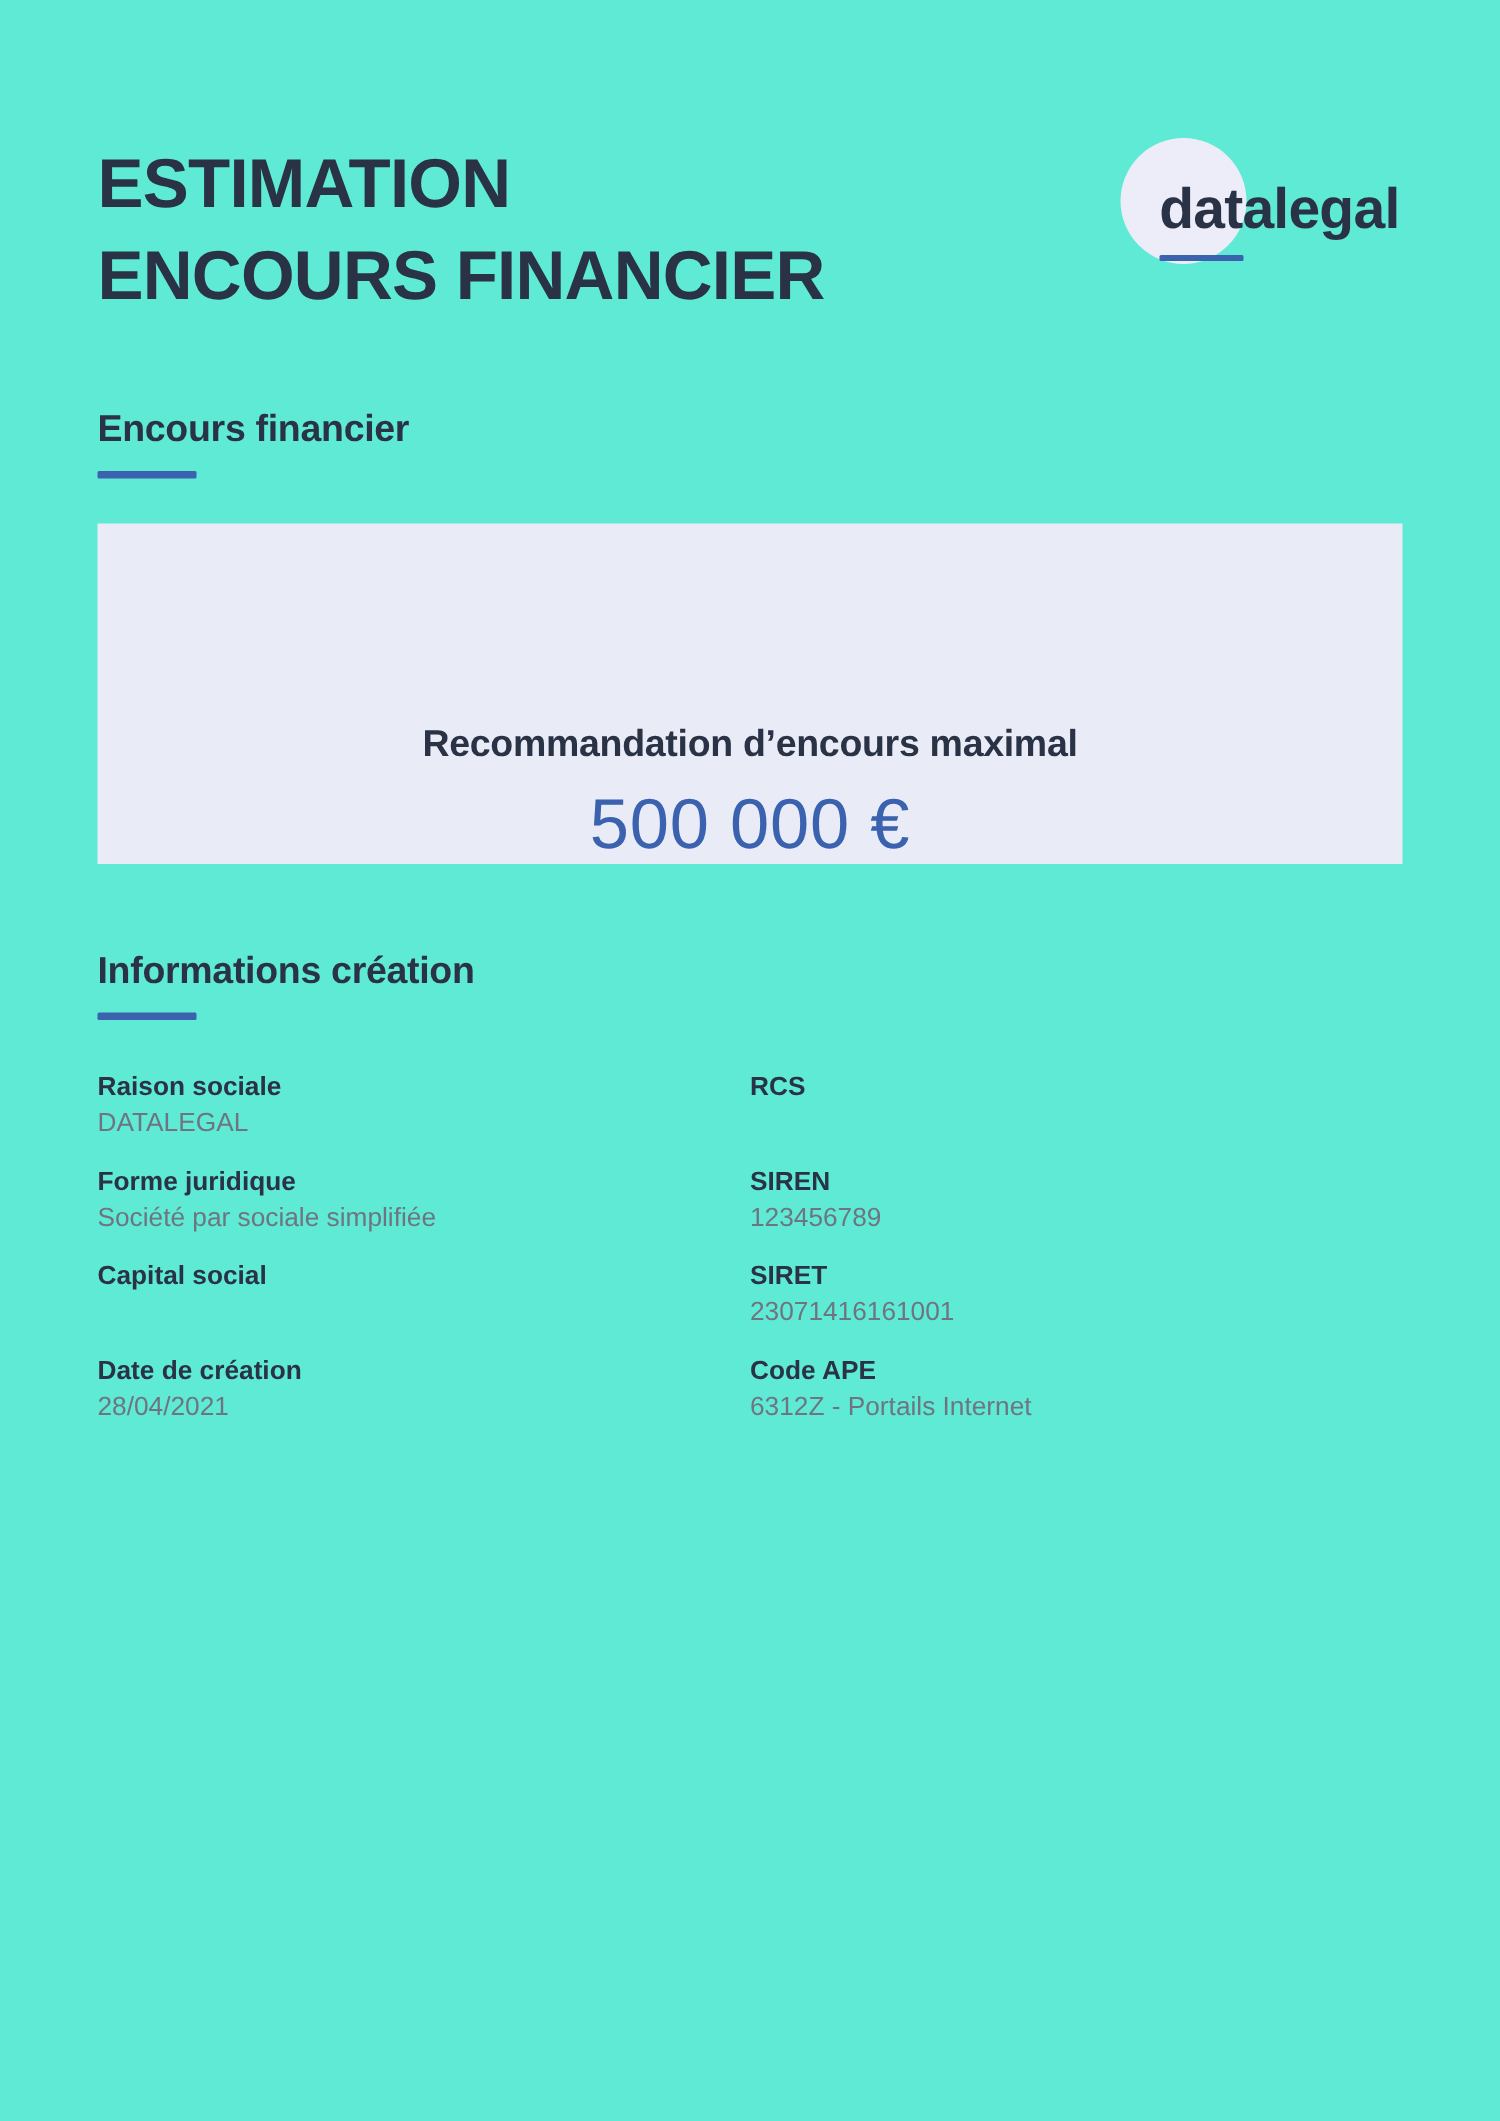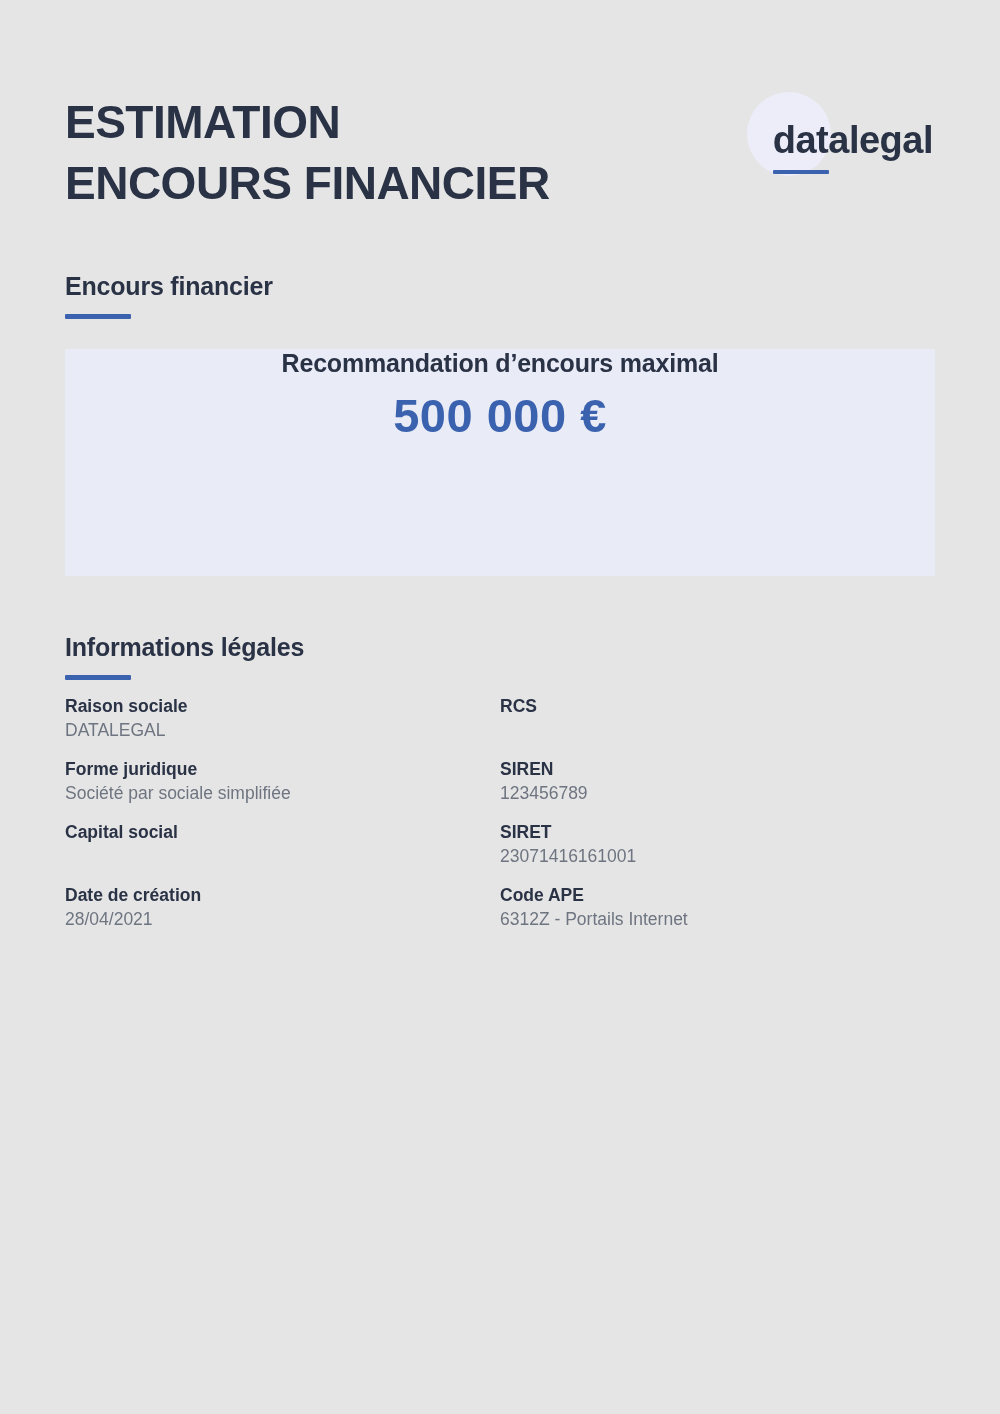--- a/index.html
+++ b/index.html
@@ -13,21 +13,21 @@
   html,body{background:#ffffff;}
   body{
     font-family:"Liberation Sans","DejaVu Sans",sans-serif;
     color:var(--navy);
   }
   .page{
     width:1000px;
     height:1414px;
     margin:0 auto;
     padding:0 65px;
-    background:#e5e5e5;
+    background:#5eead4;
     position:relative;
     overflow:hidden;
   }
   
   .header{
     display:flex;
     justify-content:space-between;
     align-items:flex-start;
     padding-top:92px;
   }
@@ -87,39 +87,39 @@
     border-radius:1px;
   }
   
   .reco-box{
     margin-top:30px;
     height:227px;
     background:var(--box-bg);
     display:flex;
     flex-direction:column;
     align-items:center;
-    justify-content:flex-start;
+    justify-content:flex-end;
     text-align:center;
   }
   .reco-label{
     font-size:25px;
     font-weight:700;
     color:var(--navy);
     letter-spacing:-0.2px;
   }
   .reco-amount{
     margin-top:10px;
     font-size:47px;
-    font-weight:700;
+    font-weight:400;
     color:var(--accent);
     letter-spacing:0.5px;
   }
   
   .fields{
-    margin-top:16px;
+    margin-top:34px;
     display:grid;
     grid-template-columns:435px 1fr;
     row-gap:18px;
   }
   .field-label{
     font-size:17.5px;
     font-weight:700;
     color:var(--navy);
   }
   .field-value{
@@ -150,21 +150,21 @@
     <div class="section-heading">Encours financier</div>
     <div class="heading-underline"></div>
   </div>
 
   <div class="reco-box">
     <div class="reco-label">Recommandation d’encours maximal</div>
     <div class="reco-amount">500 000 €</div>
   </div>
 
   <div class="section-legal">
-    <div class="section-heading">Informations légales</div>
+    <div class="section-heading">Informations création</div>
     <div class="heading-underline"></div>
   </div>
 
   <div class="fields">
 
     <div class="field">
       <div class="field-label">Raison sociale</div>
       <div class="field-value">DATALEGAL</div>
     </div>
     <div class="field">

